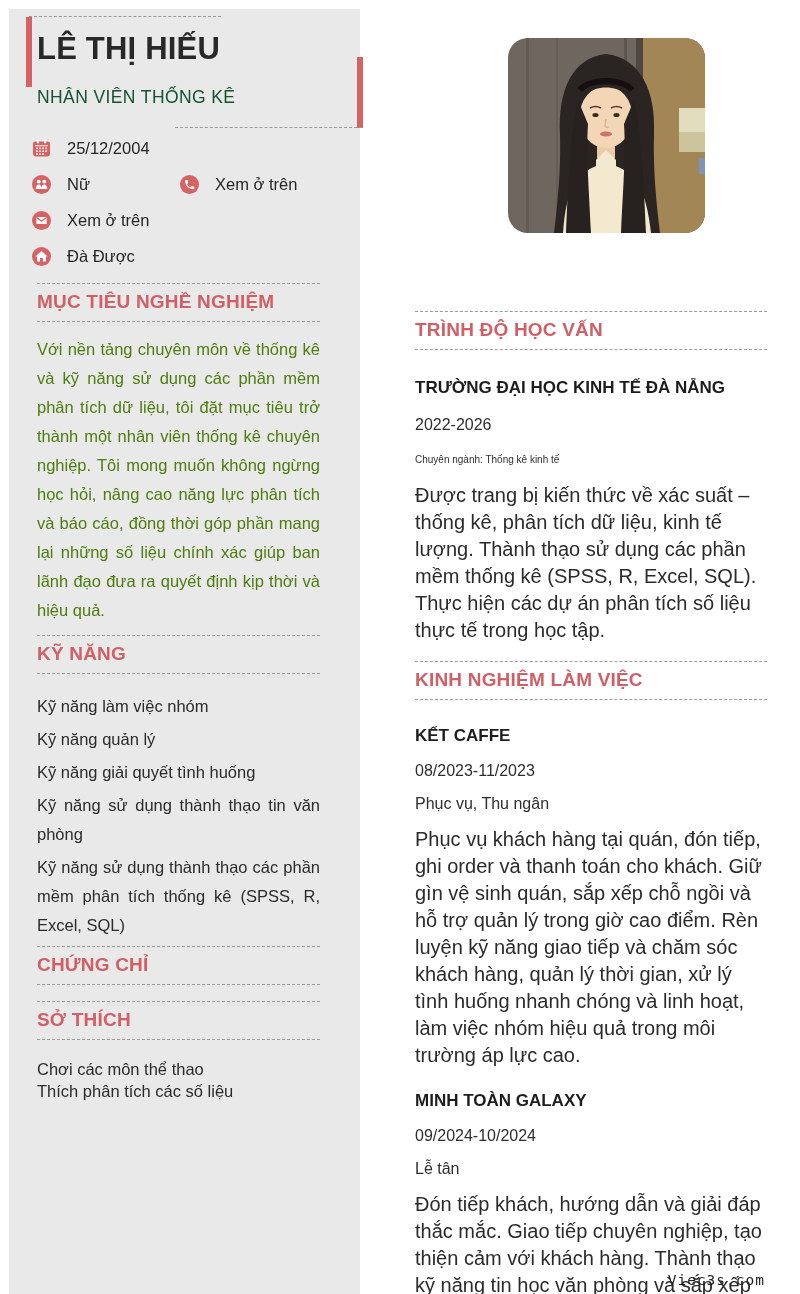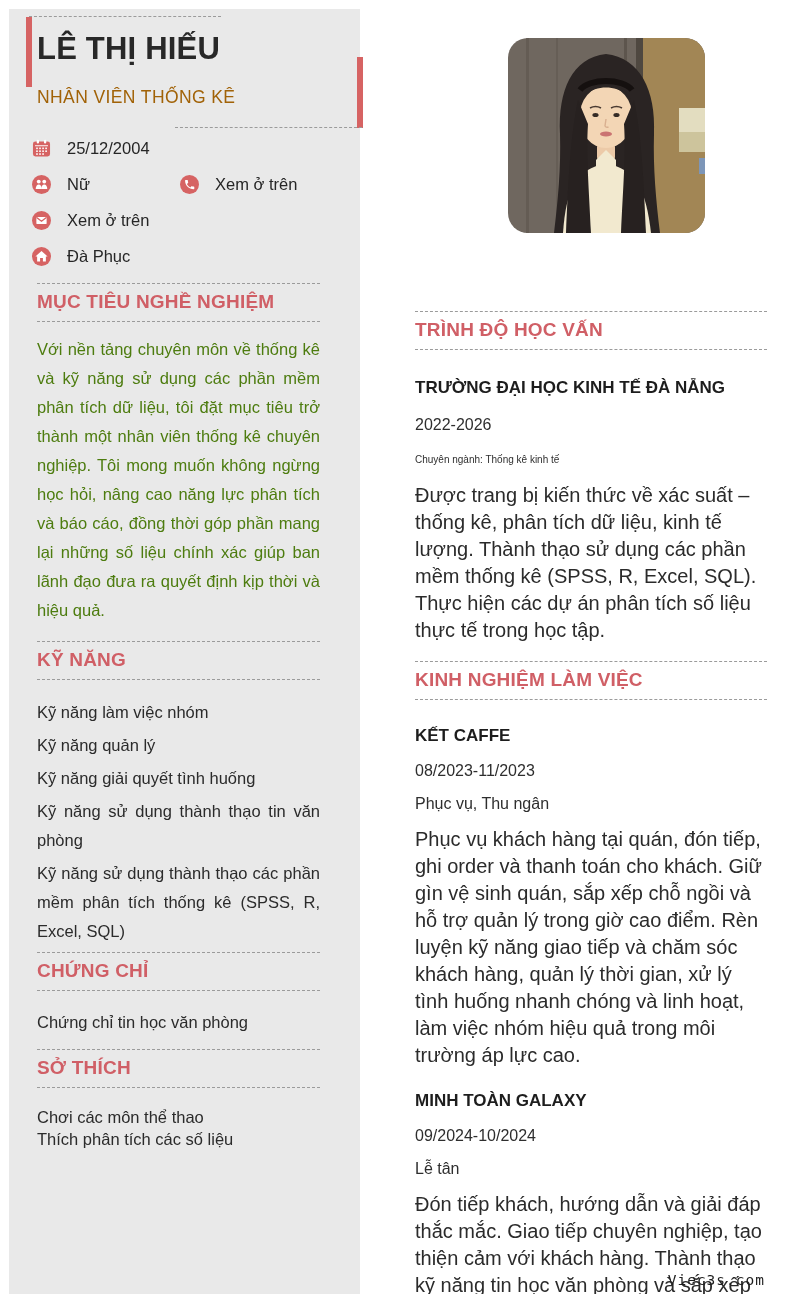--- a/index.html
+++ b/index.html
@@ -28,41 +28,41 @@
   .name-dash-bottom{left:138px;top:118px;width:187px;}
   .red-bar{position:absolute;width:6px;background:var(--accent_red);}
   .red-bar-left{left:-11px;top:8px;height:70px;}
   .red-bar-right{left:320px;top:48px;height:71px;}
   .cv-name{
     position:absolute;left:0;top:22px;margin:0;
     font-size:31px;font-weight:bold;color:#282828;letter-spacing:.2px;white-space:nowrap;
   }
   .cv-title{
     position:absolute;left:0;top:78px;
-    font-size:17.5px;color:#a16207;letter-spacing:.4px;white-space:nowrap;
+    font-size:17.5px;color:#14532d;letter-spacing:.4px;white-space:nowrap;
   }
   
   .contact{margin-left:-5px;}
   .contact-row{display:flex;align-items:center;margin-bottom:17px;}
   .contact-split{display:flex;align-items:center;margin-bottom:17px;}
   .contact-cell{display:flex;align-items:center;}
   .contact-cell-first{width:148px;flex:0 0 148px;align-items:center;}
   .cicon{width:19px;height:19px;flex:0 0 19px;margin-right:16px;color:var(--accent_red);}
   .cicon svg{display:block;width:19px;height:19px;}
   .contact-label{font-size:16.5px;color:#262626;white-space:nowrap;}
   
   .sec-heading{
     border-top:1px dashed var(--dash_color);
     border-bottom:1px dashed var(--dash_color);
     padding:7px 0 8px;
     color:var(--heading_red);font-size:19px;font-weight:bold;letter-spacing:.2px;
   }
   .sb-sec-objective{margin-top:15px;}
   .sb-body{margin:13px 0 0;font-size:16.5px;line-height:29px;text-align:justify;color:#4d7c0f;}
-  .sb-sec-skills{margin-top:16px;}
+  .sb-sec-skills{margin-top:10px;}
   .skill-item{margin:0 0 4px;font-size:16.5px;line-height:29px;text-align:justify;color:#2b2b2b;}
   .skill-item:first-of-type{margin-top:18px;}
   .sb-sec-certs{margin-top:6px;}
   .cert-item{margin:20px 0 0;font-size:16.5px;line-height:22px;color:#2b2b2b;}
   .sb-sec-hobbies{margin-top:16px;}
   .hobby-item{margin:0;font-size:16.5px;line-height:22px;color:#2b2b2b;}
   .hobby-item:first-of-type{margin-top:18px;}
   
   .main{position:absolute;left:415px;top:0;width:352px;}
   .photo-wrap{
@@ -159,41 +159,40 @@
       </span>
       <span class="contact-label">Xem ở trên</span>
     </div>
     <div class="contact-row">
       <span class="cicon">
         <svg viewBox="0 0 20 20">
             <circle cx="10" cy="10" r="10" fill="currentColor"></circle>
             <path d="M10 4.3 L16.4 9.9 L14.6 9.9 L14.6 15.2 L11.5 15.2 L11.5 11.5 L8.5 11.5 L8.5 15.2 L5.4 15.2 L5.4 9.9 L3.6 9.9 Z" fill="#fff"></path>
           </svg>
       </span>
-      <span class="contact-label">Đà Phục</span>
+      <span class="contact-label">Đà Được</span>
     </div>
   </div>
 
   <section class="sb-sec-objective">
     <div class="sec-heading">MỤC TIÊU NGHỀ NGHIỆM</div>
     <p class="sb-body">Với nền tảng chuyên môn về thống kê và kỹ năng sử dụng các phần mềm phân tích dữ liệu, tôi đặt mục tiêu trở thành một nhân viên thống kê chuyên nghiệp. Tôi mong muốn không ngừng học hỏi, nâng cao năng lực phân tích và báo cáo, đồng thời góp phần mang lại những số liệu chính xác giúp ban lãnh đạo đưa ra quyết định kịp thời và hiệu quả.</p>
   </section>
 
   <section class="sb-sec-skills">
     <div class="sec-heading">KỸ NĂNG</div>
     <p class="skill-item">Kỹ năng làm việc nhóm</p>
     <p class="skill-item">Kỹ năng quản lý</p>
     <p class="skill-item">Kỹ năng giải quyết tình huống</p>
     <p class="skill-item">Kỹ năng sử dụng thành thạo tin văn phòng</p>
     <p class="skill-item">Kỹ năng sử dụng thành thạo các phần mềm phân tích thống kê (SPSS, R, Excel, SQL)</p>
   </section>
 
   <section class="sb-sec-certs">
     <div class="sec-heading">CHỨNG CHỈ</div>
-    <p class="cert-item">Chứng chỉ tin học văn phòng</p>
   </section>
 
   <section class="sb-sec-hobbies">
     <div class="sec-heading">SỞ THÍCH</div>
     <p class="hobby-item">Chơi các môn thể thao</p>
     <p class="hobby-item">Thích phân tích các số liệu</p>
   </section>
 
 </aside>
 

